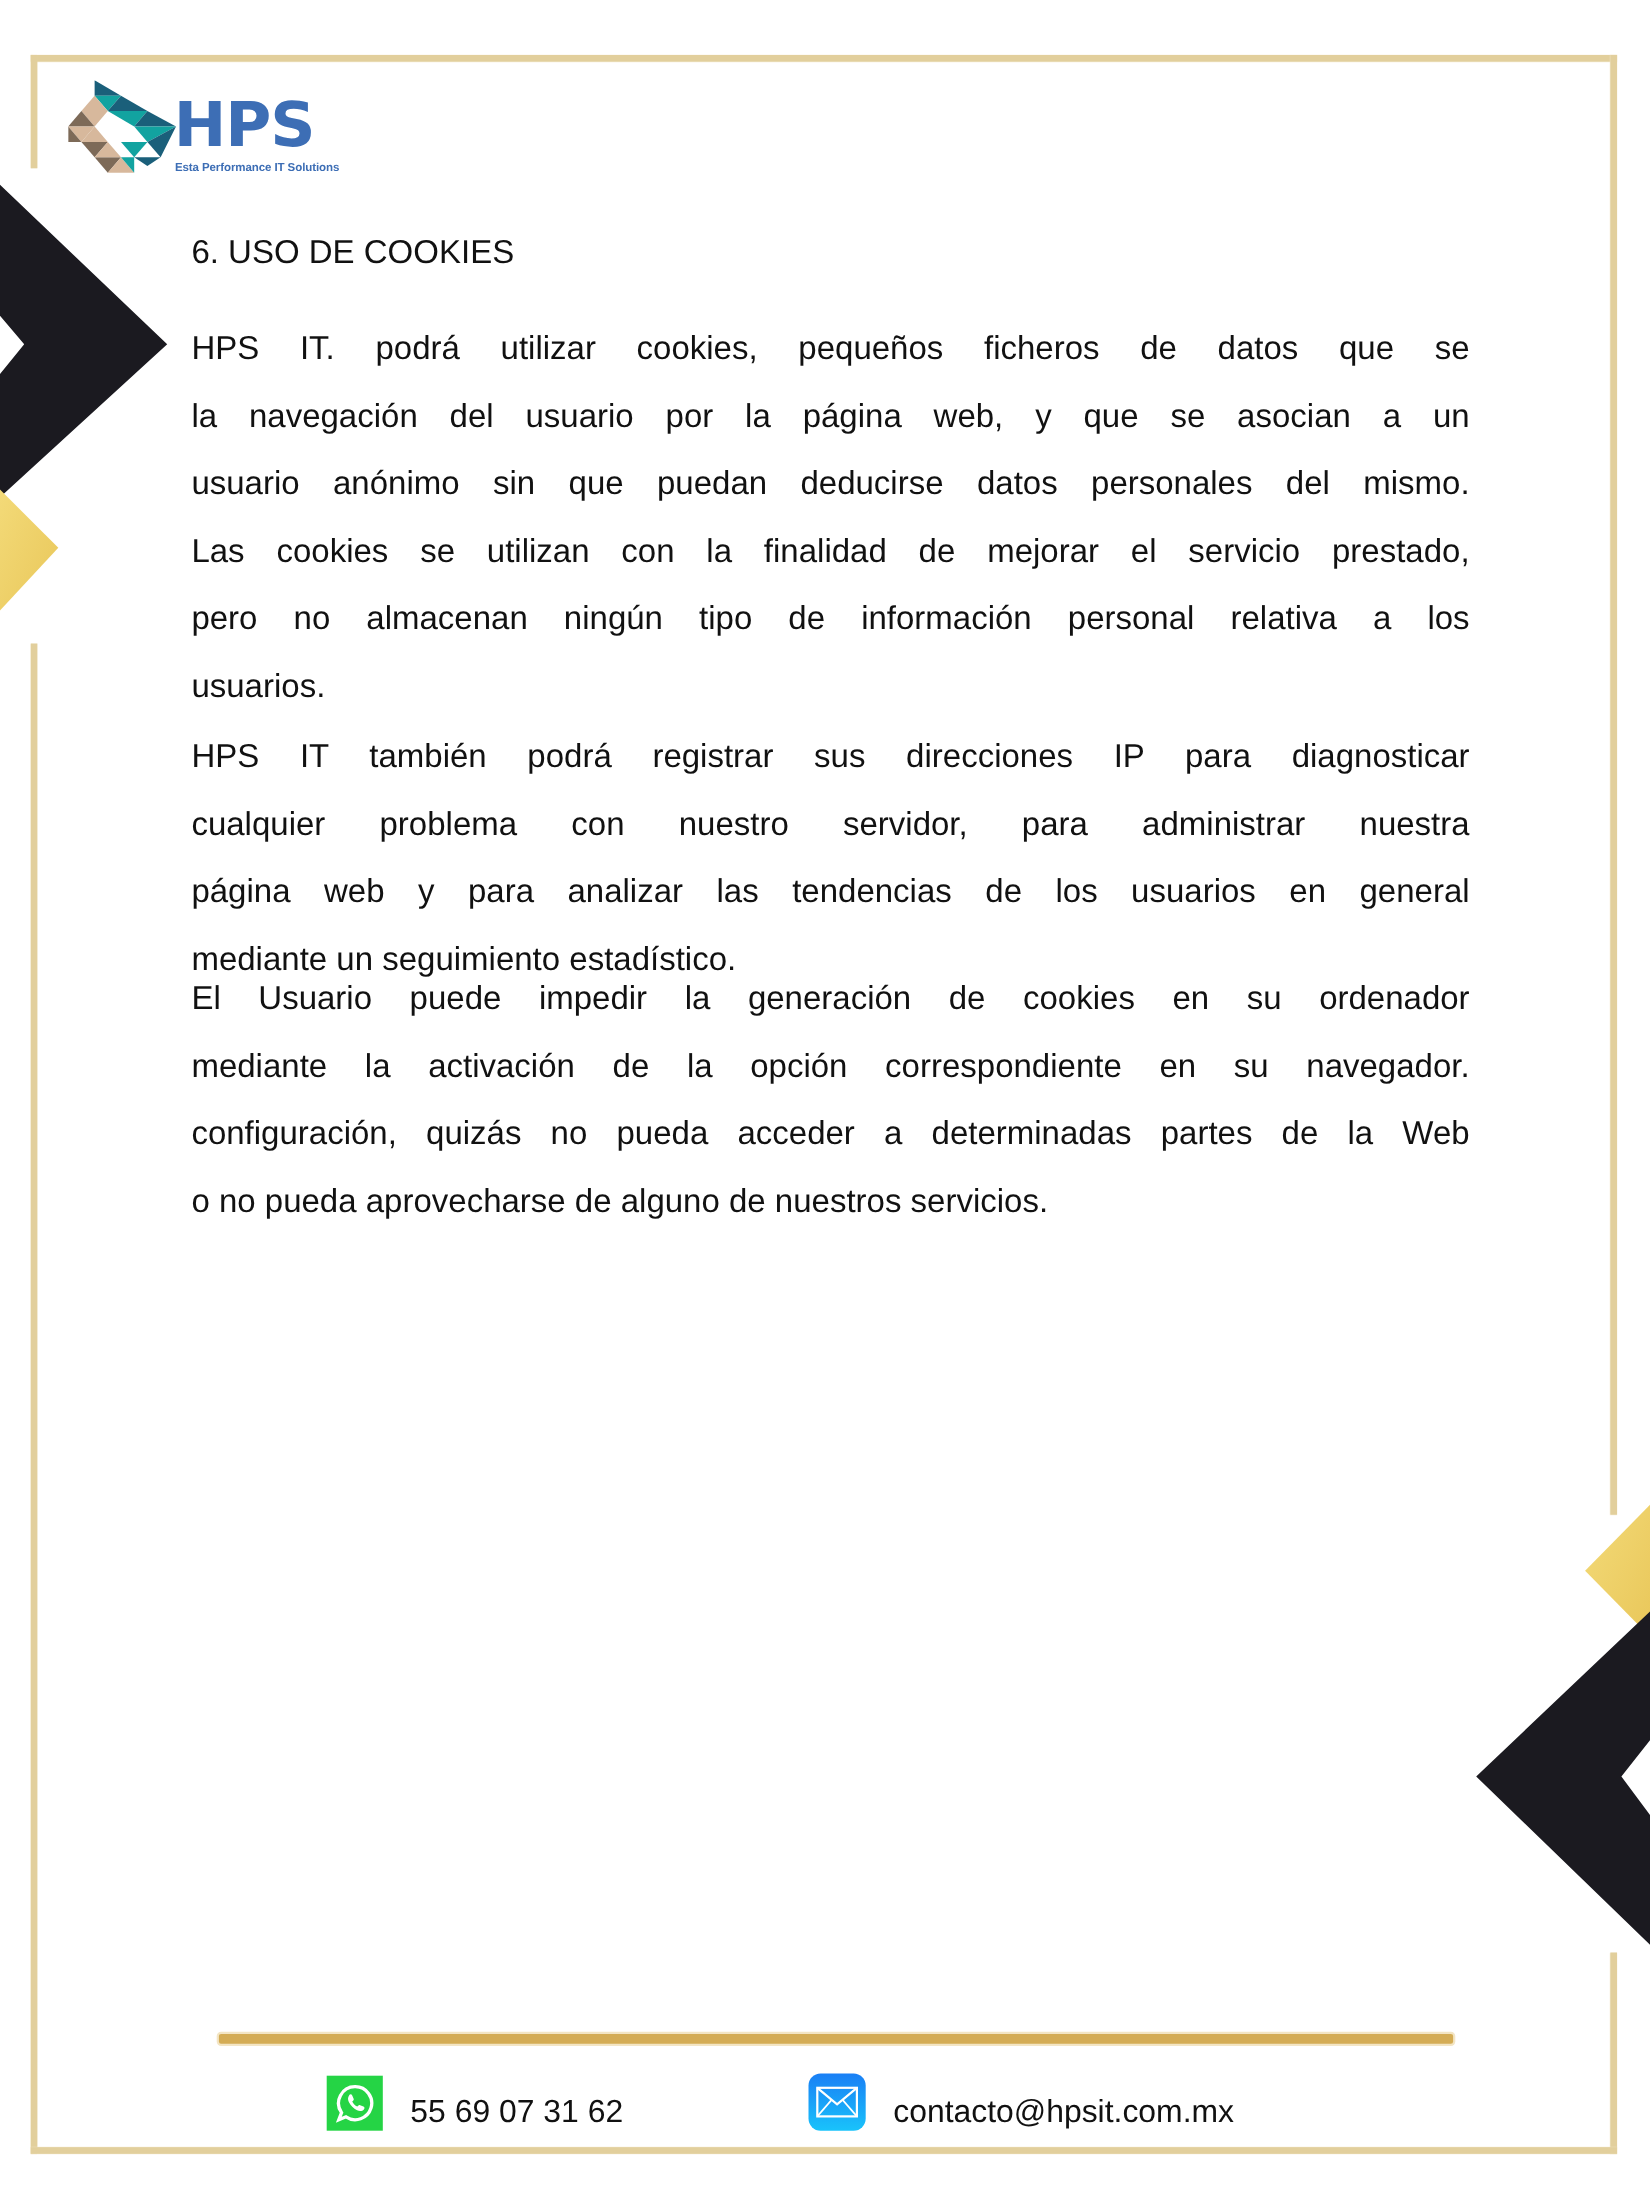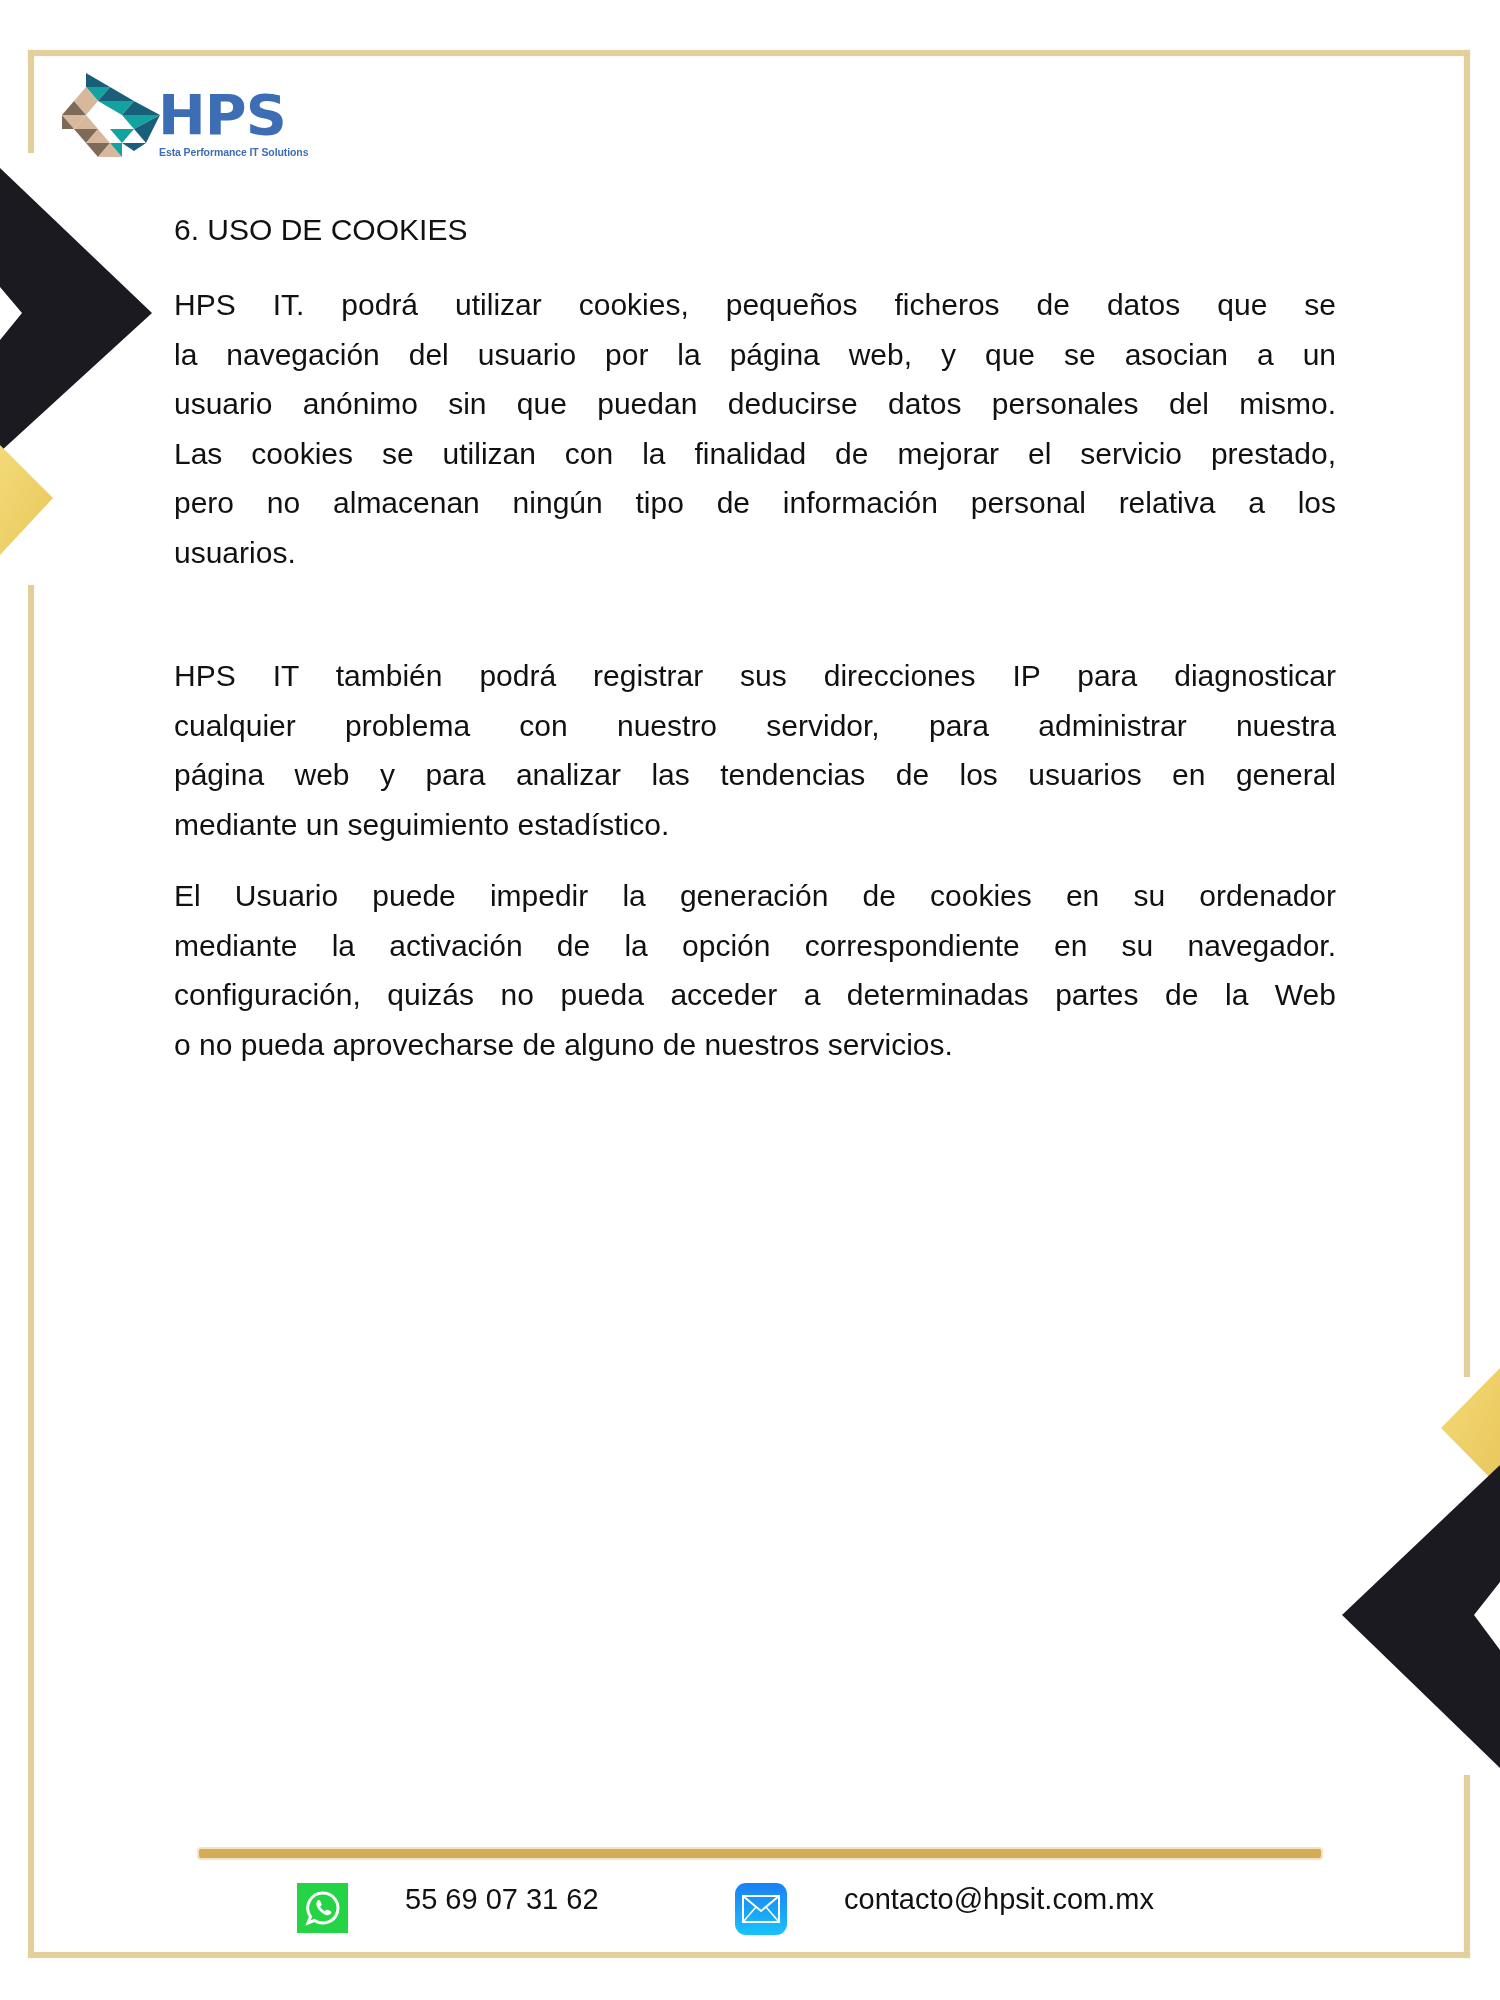--- a/index.html
+++ b/index.html
@@ -29,28 +29,29 @@
   .heading {
     position: absolute; left: 0; top: 210px;
     font-size: 30px; line-height: 40px; white-space: nowrap; color: #111;
   }
   .para { position: absolute; left: 0; width: 1162px; }
   .line {
     display: block; height: 49.5px; line-height: 49.5px;
     font-size: 30px; white-space: nowrap;
     text-align: justify; text-align-last: justify;
     overflow: hidden;
+    margin-top: 12px;
   }
   .line.last { text-align: left; text-align-last: left; }
   .footer-rule {
     position: absolute; left: 199px; top: 1849px; width: 1122px; height: 9px;
     background: #d4ac55; border-radius: 2px;
     box-shadow: 0 0 0 2px #f3e5c4;
   }
-  .contact { position: absolute; top: 1883px; height: 54px; display: flex; align-items: flex-start; gap: 32px; }
+  .contact { position: absolute; top: 1883px; height: 54px; display: flex; align-items: flex-end; }
   .wa-icon {
     width: 51px; height: 50px; background: #25d445; display: flex;
     align-items: center; justify-content: center;
   }
   .mail-icon {
     width: 52px; height: 52px; border-radius: 11px;
     background: linear-gradient(180deg, #1a7ff5 0%, #19c3fb 100%);
     display: flex; align-items: center; justify-content: center;
   }
   .contact-text { font-size: 29px; color: #111; margin-left: 25px; white-space: nowrap; }

